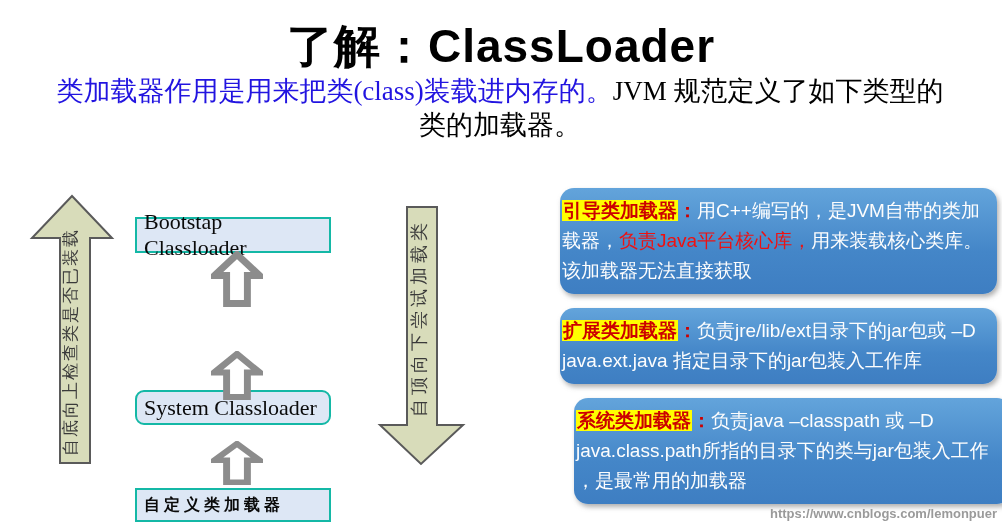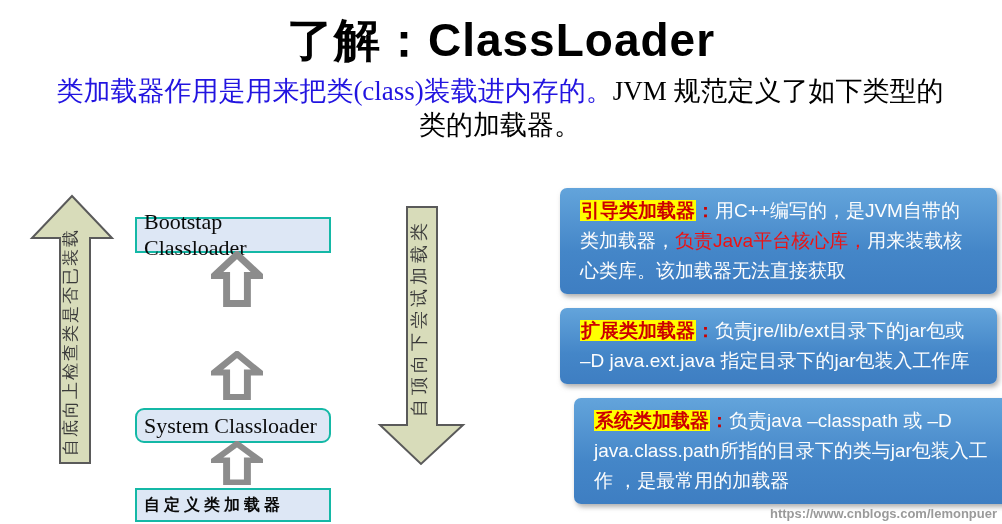--- a/index.html
+++ b/index.html
@@ -5,21 +5,21 @@
   html,body{margin:0;padding:0;}
   body{
     width:1002px;height:524px;position:relative;overflow:hidden;
     background:#ffffff;font-family:"Liberation Sans",sans-serif;
   }
   .stage{position:absolute;left:0;top:0;width:1002px;height:524px;}
 
   
   .title{
     position:absolute;left:0;top:0;width:1002px;text-align:center;
-    font-size:46px;font-weight:bold;color:#000;padding-top:10px;
+    font-size:46px;font-weight:bold;color:#000;padding-top:16px;
     font-family:"Liberation Sans",sans-serif;letter-spacing:1px;
   }
 
   
   .intro{
     position:absolute;left:2px;top:74px;width:996px;
     font-family:"Liberation Serif",serif;
     font-size:27px;line-height:34px;color:#000;
     white-space:pre-wrap;
     text-align:center;
@@ -38,34 +38,34 @@
   .cl-box{
     position:absolute;left:135px;width:196px;box-sizing:border-box;
     background:#dde7f5;border:2px solid #14b8a6;
     font-family:"Liberation Serif",serif;color:#0a0a0a;
     display:flex;align-items:center;padding-left:7px;
   }
   .cl-box.en{font-size:22px;}
   .cl-box.cn{font-size:16px;font-weight:bold;letter-spacing:4px;}
   #box-bootstrap{top:217px;height:36px;}
   #box-extension{top:313px;height:37px;}
-  #box-system{top:408px;height:35px;border-radius:9px;}
+  #box-system{top:390px;height:35px;border-radius:9px;}
   #box-custom{top:488px;height:34px;}
 
   .small-arrow{position:absolute;left:211px;width:52px;}
   #sa1{top:251px;height:56px;}
   #sa2{top:351px;height:49px;}
   #sa3{top:441px;height:44px;}
 
   
   .panel{
     position:absolute;left:560px;width:437px;box-sizing:border-box;
     background:linear-gradient(180deg,#63a4db 0%,#4486c8 60%,#3e7ec2 100%);
-    border-radius:7px;box-shadow:2px 3px 5px rgba(110,110,110,0.55);
-    padding:8px 20px;color:#fdfdfd;
+    border-radius:14px;box-shadow:2px 3px 5px rgba(110,110,110,0.55);
+    padding:8px 2px;color:#fdfdfd;
     font-size:19px;line-height:30px;font-family:"Liberation Sans",sans-serif;
   }
   #panel-bootstrap{top:188px;min-height:100px;}
   #panel-extension{top:308px;min-height:65px;}
   #panel-system{top:398px;min-height:95px;margin-left:14px;}
   .panel .head{color:#cc0000;font-weight:bold;background:#ffff00;padding:0 1px;}
   .panel .colon{color:#cc0000;font-weight:bold;}
   .panel .red{color:#ee1111;}
 
   

